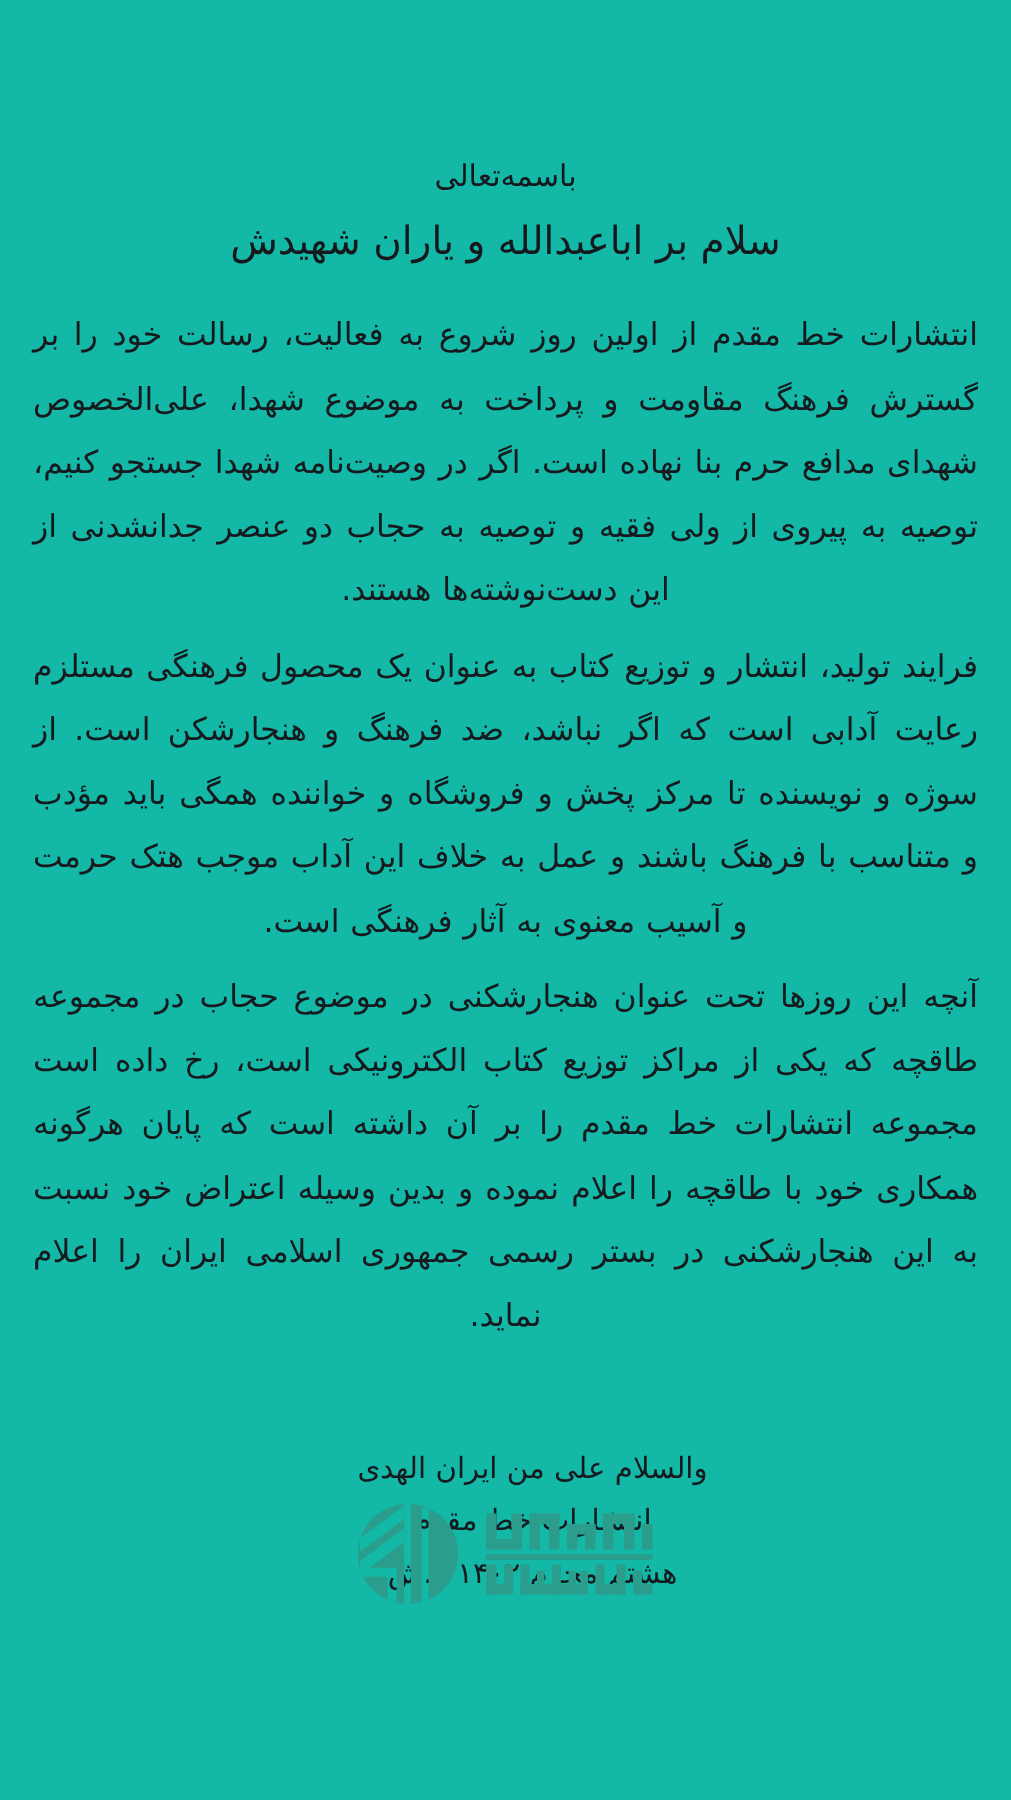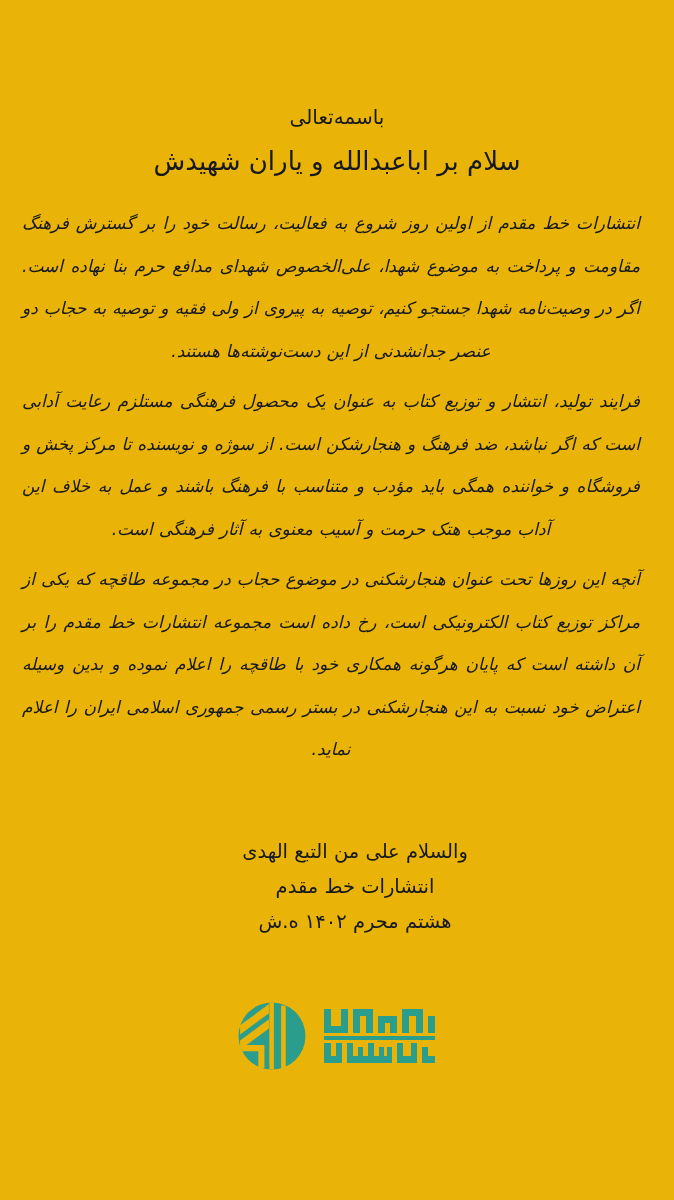--- a/index.html
+++ b/index.html
@@ -13,21 +13,21 @@
     background: #fdfeff;
     font-family: "DejaVu Sans", "Liberation Sans", sans-serif;
     overflow: hidden;
     position: relative;
   }
 
   .page {
     width: 674px;
     height: 1200px;
     box-sizing: border-box;
-    background: #eab308;
+    background: #14b8a6;
     display: flex;
     flex-direction: column;
     align-items: center;
     position: relative;
   }
 
   
   .header-block {
     width: 100%;
     margin-top: 96px;
@@ -55,26 +55,25 @@
     width: 630px;
     margin-top: 20px;
     direction: rtl;
   }
   .para {
     direction: rtl;
     text-align: justify;
     text-align-last: center;
     text-justify: inter-word;
     color: #16191d;
-    font-size: 17px;
+    font-size: 21px;
     line-height: 42.5px;
     letter-spacing: -0.25px;
     word-spacing: 0.5px;
-    margin: 0 12px 9px 0;
-    font-style: italic;
+    margin: 0 0 9px 0;
   }
   .para.p1 { margin-bottom: 8px; }
   .para.p2 { margin-bottom: 8px; }
   .para.p3 { margin-bottom: 0; }
 
   
   .signature-block {
     width: 100%;
     margin-top: 64px;
     direction: rtl;
@@ -118,21 +117,21 @@
     <div class="header-line second">سلام بر اباعبدالله و یاران شهیدش</div>
   </div>
 
   <div class="body-block">
     <p class="para p1">انتشارات خط مقدم از اولین روز شروع به فعالیت، رسالت خود را بر گسترش فرهنگ مقاومت و پرداخت به موضوع شهدا، علی‌الخصوص شهدای مدافع حرم بنا نهاده است. اگر در وصیت‌نامه شهدا جستجو کنیم، توصیه به پیروی از ولی فقیه و توصیه به حجاب دو عنصر جدانشدنی از این دست‌نوشته‌ها هستند.</p>
     <p class="para p2">فرایند تولید، انتشار و توزیع کتاب به عنوان یک محصول فرهنگی مستلزم رعایت آدابی است که اگر نباشد، ضد فرهنگ و هنجارشکن است. از سوژه و نویسنده تا مرکز پخش و فروشگاه و خواننده همگی باید مؤدب و متناسب با فرهنگ باشند و عمل به خلاف این آداب موجب هتک حرمت و آسیب معنوی به آثار فرهنگی است.</p>
     <p class="para p3">آنچه این روزها تحت عنوان هنجارشکنی در موضوع حجاب در مجموعه طاقچه که یکی از مراکز توزیع کتاب الکترونیکی است، رخ داده است مجموعه انتشارات خط مقدم را بر آن داشته است که پایان هرگونه همکاری خود با طاقچه را اعلام نموده و بدین وسیله اعتراض خود نسبت به این هنجارشکنی در بستر رسمی جمهوری اسلامی ایران را اعلام نماید.</p>
   </div>
 
   <div class="signature-block">
-    <div class="sig-line salutation">والسلام علی من التبع الهدی</div>
+    <div class="sig-line salutation">والسلام علی من ایران الهدی</div>
     <div class="sig-line publisher">انتشارات خط مقدم</div>
     <div class="sig-line date">هشتم محرم ۱۴۰۲ ه.ش</div>
   </div>
 
   <div class="logo-block">
 
     <svg class="logo-wordmark" width="118" height="66" viewBox="0 0 118 66" aria-hidden="true">
       <g fill="#2a9d8c">
 
         <rect x="2" y="6" width="7" height="24"></rect>

